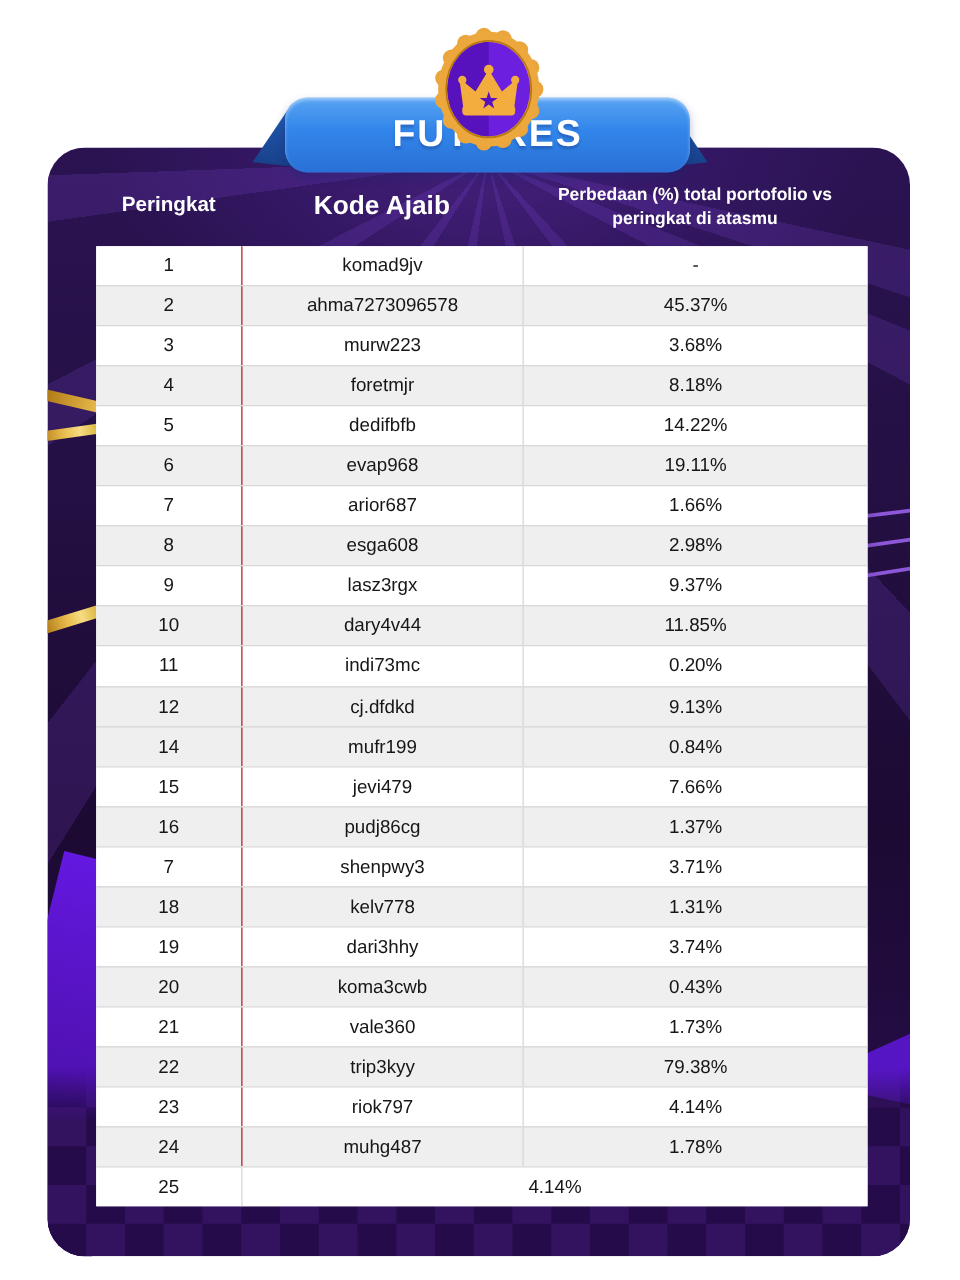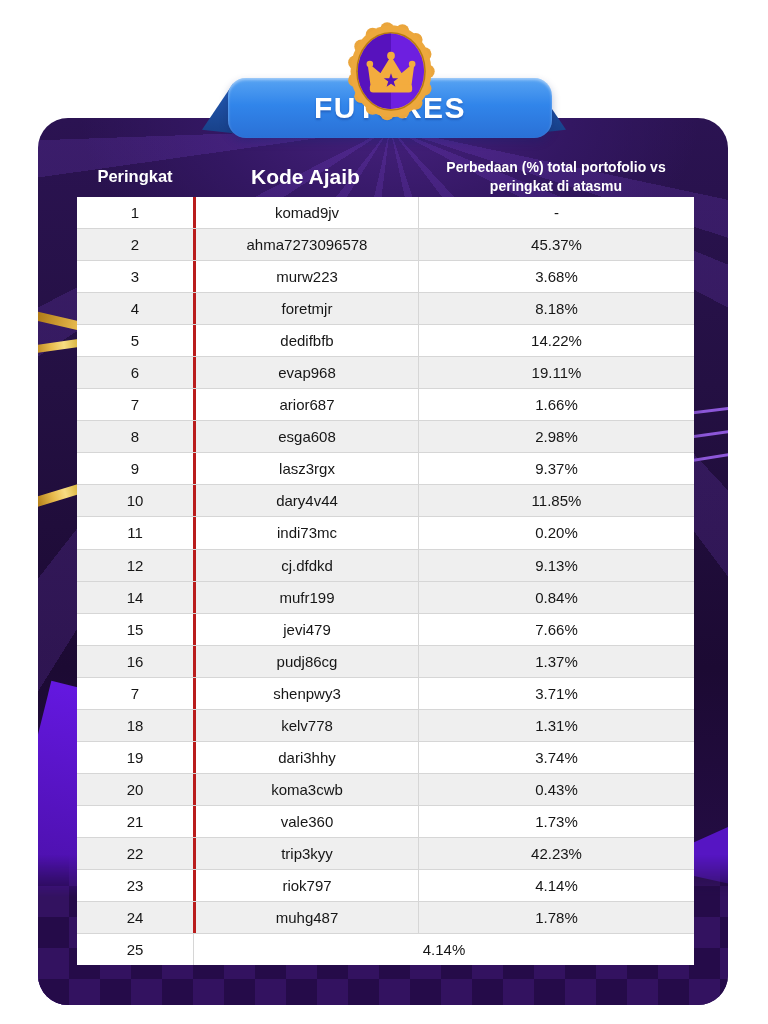--- a/index.html
+++ b/index.html
@@ -38,34 +38,34 @@
   .flap-r{left:510px;top:84px;clip-path:polygon(0 0,45% 0,100% 88%,0 100%);}
   .banner{position:absolute;left:228px;top:78px;width:324px;height:60px;border-radius:18px;z-index:3;
     background:linear-gradient(180deg,#58a4f3 0%,#3185ea 45%,#2a70d6 100%);
     box-shadow:inset 0 2px 3px rgba(255,255,255,.45), 0 4px 8px rgba(18,38,110,.30);
     display:flex;align-items:center;justify-content:center;}
   .banner-title{color:#ffffff;font-weight:bold;font-size:30px;letter-spacing:1.5px;
     text-shadow:0 2px 2px rgba(20,50,130,.35);}
   .badge{position:absolute;left:345px;top:20px;width:92px;height:110px;z-index:4;}
 
   
-  .col-headers{position:absolute;left:39px;top:30px;width:617px;height:57px;display:flex;color:#ffffff;font-weight:bold;z-index:5;}
+  .col-headers{position:absolute;left:39px;top:18px;width:617px;height:57px;display:flex;color:#ffffff;font-weight:bold;z-index:5;}
   .ch{display:flex;align-items:center;justify-content:center;text-align:center;}
   .ch1{width:116px;font-size:16.5px;}
   .ch2{width:225px;font-size:21px;}
   .ch3{width:276px;font-size:14px;line-height:1.35;padding:0 4px;box-sizing:border-box;}
 
   
   .table{position:absolute;left:39px;top:79px;width:617px;height:768px;display:flex;flex-direction:column;background:#ffffff;z-index:5;}
   .t-row{flex:1;display:flex;background:#ffffff;}
   .t-row.alt{background:#efefef;}
   .t-row + .t-row{border-top:1px solid #d6d6d6;}
   .cell{display:flex;align-items:center;justify-content:center;font-size:15px;color:#161616;box-sizing:border-box;}
   .c-rank{width:116px;}
-  .c-code{width:225px;border-left:3px solid #b91c1c;}
+  .c-code{width:225px;border-left:1px solid #b91c1c;}
   .c-diff{flex:1;border-left:1px solid #d6d6d6;}
 </style>
 </head>
 <body>
 
 <div class="page">
 
   <div class="card">
     <div class="rays"></div>
     <div class="wedge-left"></div>
@@ -182,21 +182,21 @@
           <div class="cell c-diff">0.43%</div>
         </div>
         <div class="t-row">
           <div class="cell c-rank">21</div>
           <div class="cell c-code">vale360</div>
           <div class="cell c-diff">1.73%</div>
         </div>
         <div class="t-row alt">
           <div class="cell c-rank">22</div>
           <div class="cell c-code">trip3kyy</div>
-          <div class="cell c-diff">42.23%</div>
+          <div class="cell c-diff">79.38%</div>
         </div>
         <div class="t-row">
           <div class="cell c-rank">23</div>
           <div class="cell c-code">riok797</div>
           <div class="cell c-diff">4.14%</div>
         </div>
         <div class="t-row alt">
           <div class="cell c-rank">24</div>
           <div class="cell c-code">muhg487</div>
           <div class="cell c-diff">1.78%</div>

